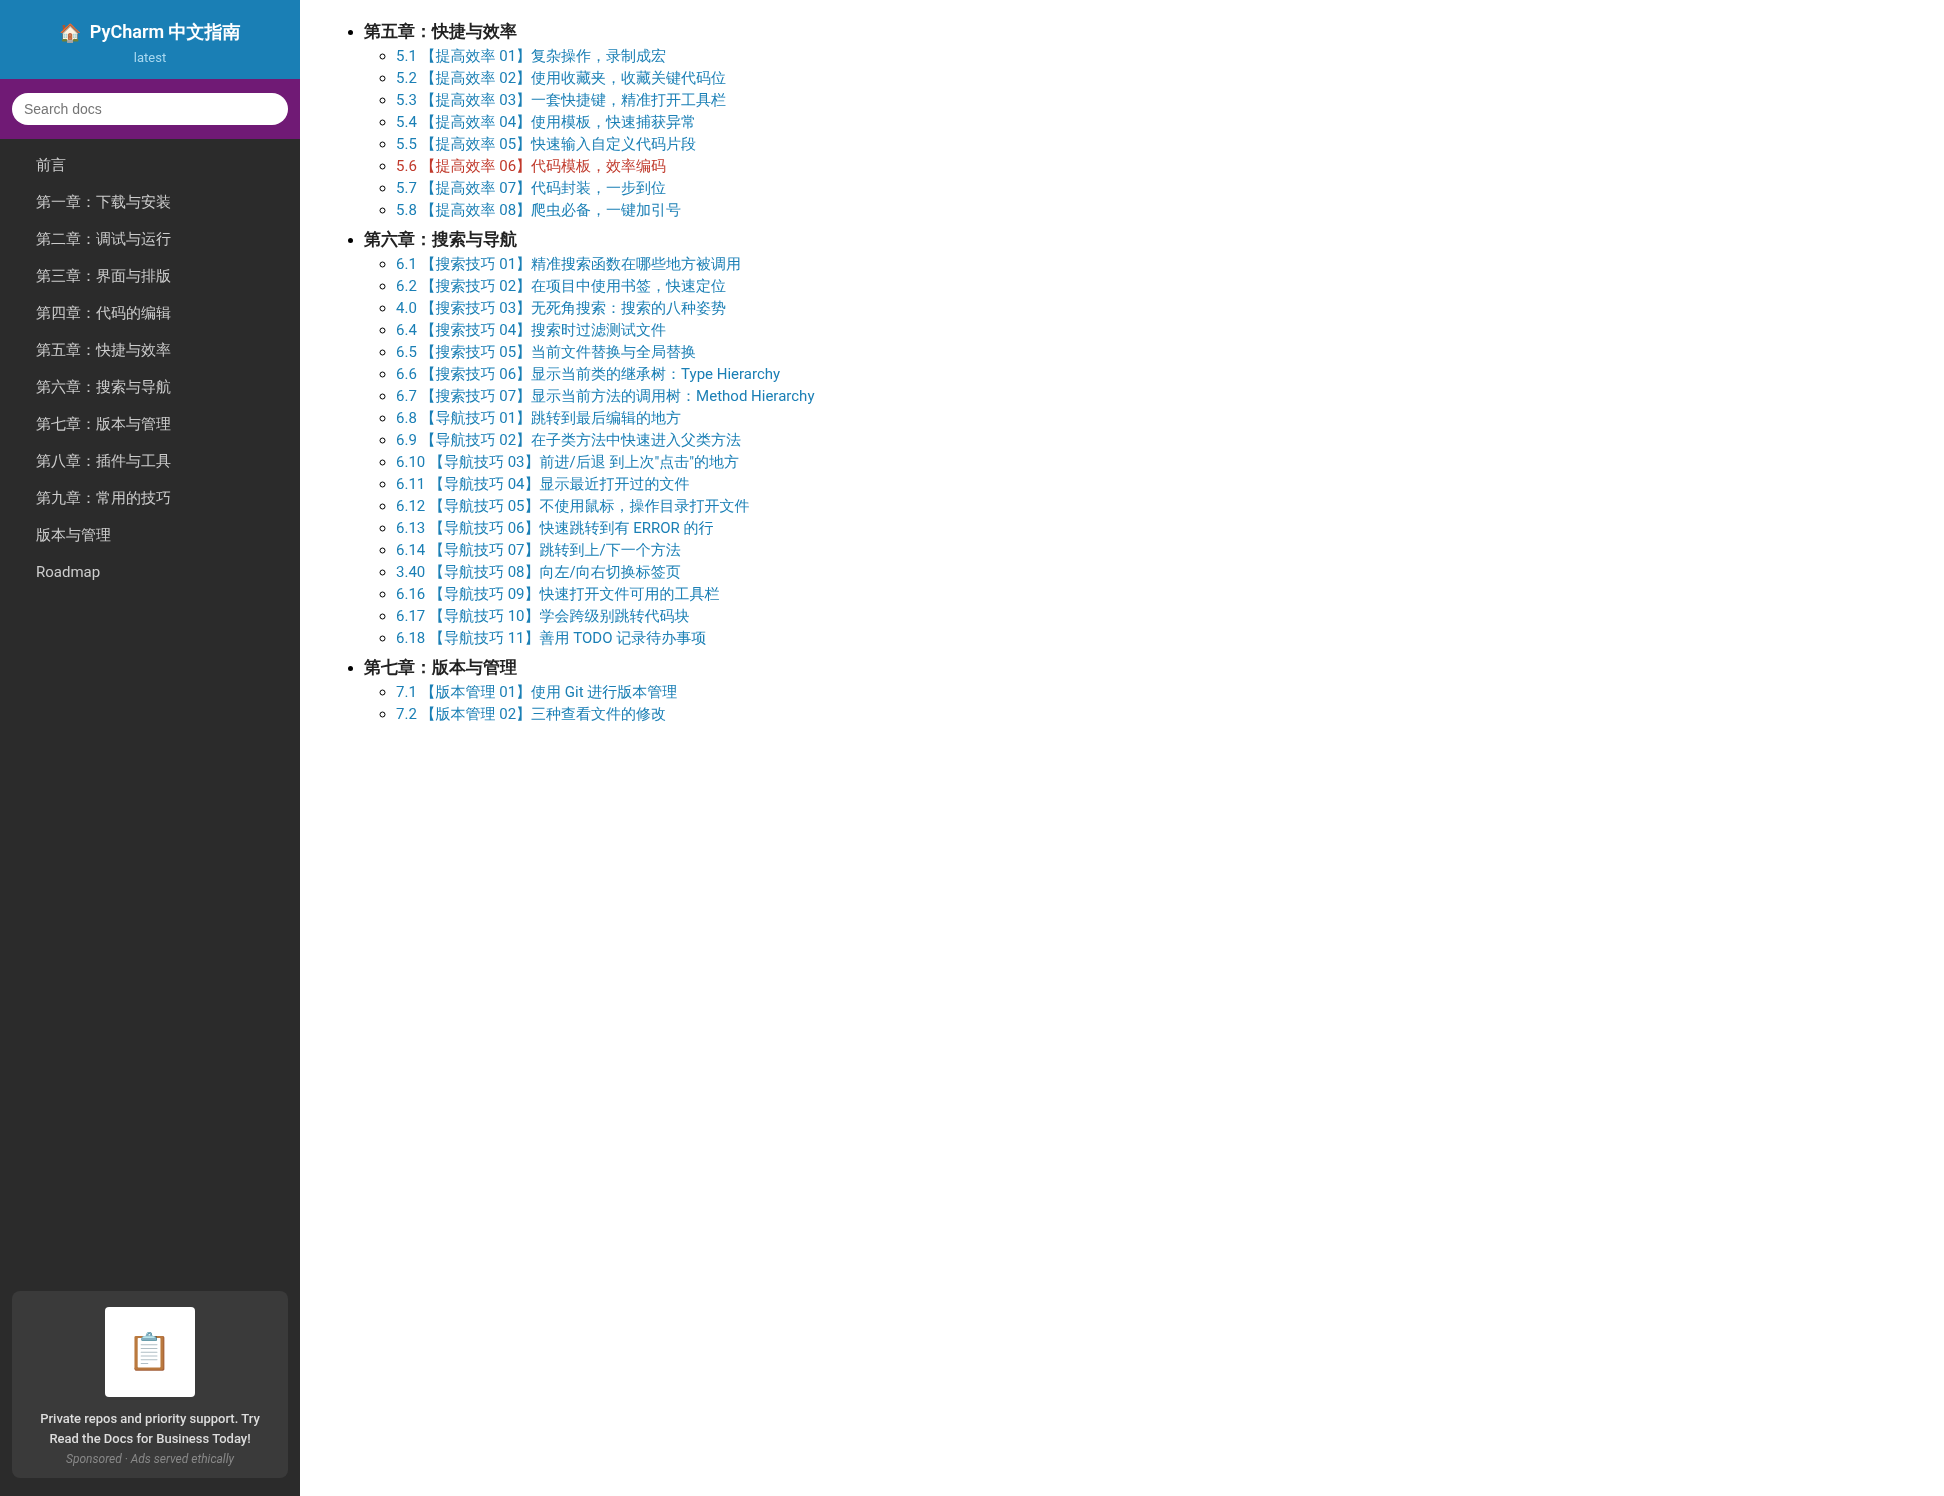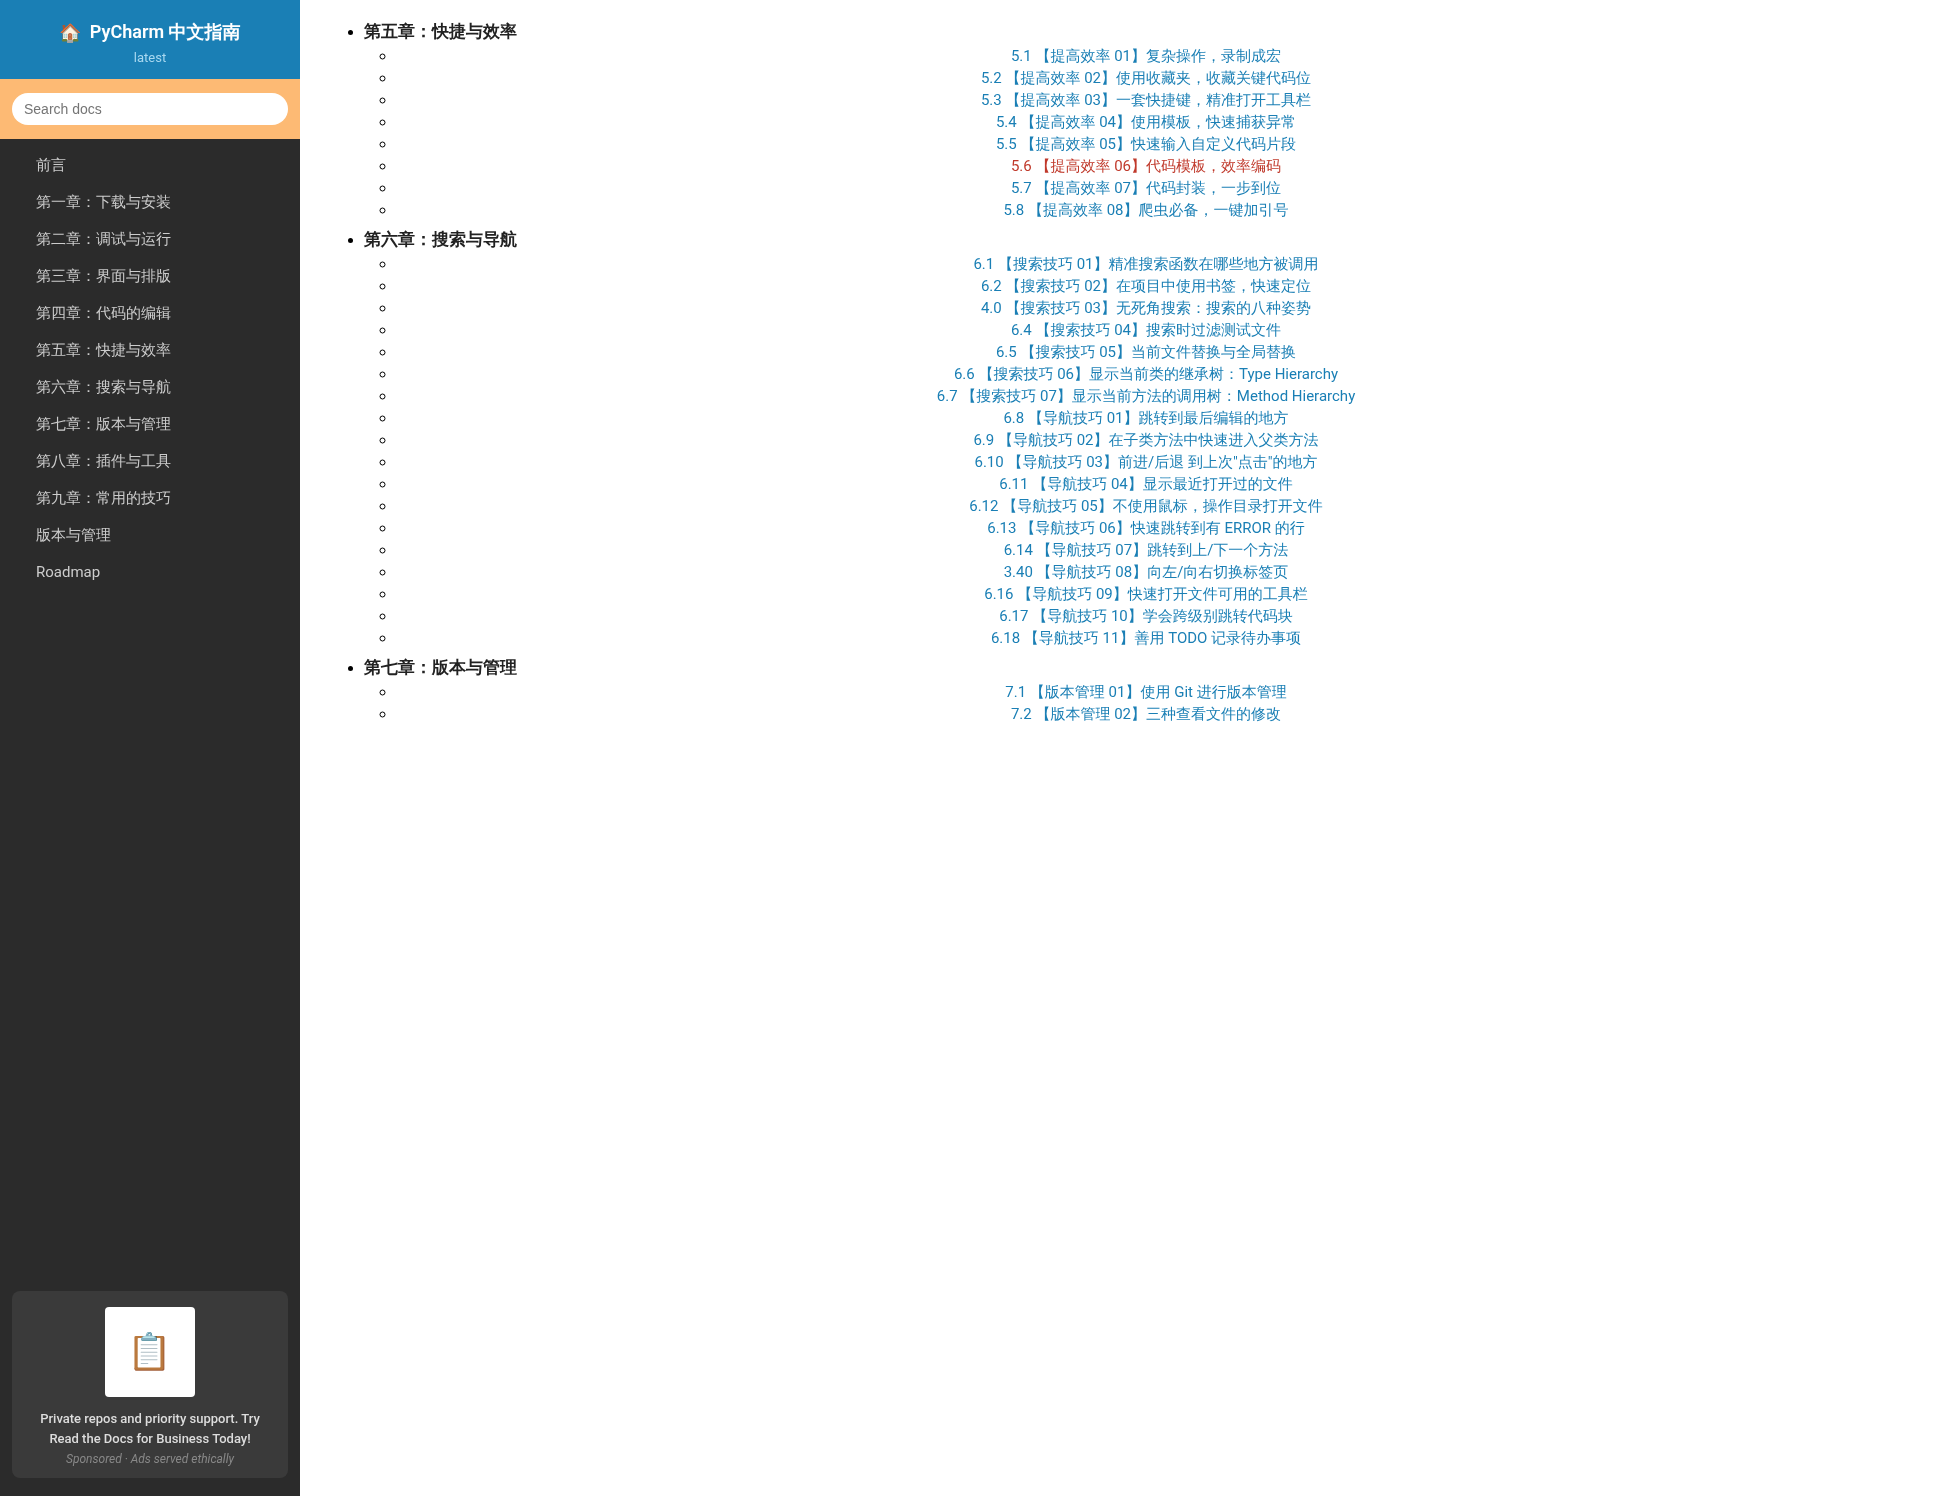--- a/index.html
+++ b/index.html
@@ -32,21 +32,21 @@
       color: #fff;
       font-size: 18px;
       font-weight: 600;
     }
     #sidebar-version {
       color: #a8d8f0;
       font-size: 13px;
     }
     #search-container {
       padding: 14px 12px;
-      background: #fdba74;
+      background: #701a75;
     }
     #search-input {
       width: 100%;
       padding: 8px 12px;
       border-radius: 20px;
       border: none;
       background: #fff;
       font-size: 14px;
       color: #555;
       outline: none;
@@ -111,21 +111,20 @@
     }
     ul.toc-level1 > li > span {
       font-size: 17px;
       font-weight: 600;
       color: #222;
     }
     ul.toc-level2 {
       list-style: circle;
       padding-left: 32px;
       margin-top: 4px;
-      text-align: center;
     }
     ul.toc-level2 > li {
       margin-bottom: 3px;
       font-size: 15px;
     }
     ul.toc-level2 > li a {
       color: #1a7fb5;
       text-decoration: none;
     }
     ul.toc-level2 > li a.active {

